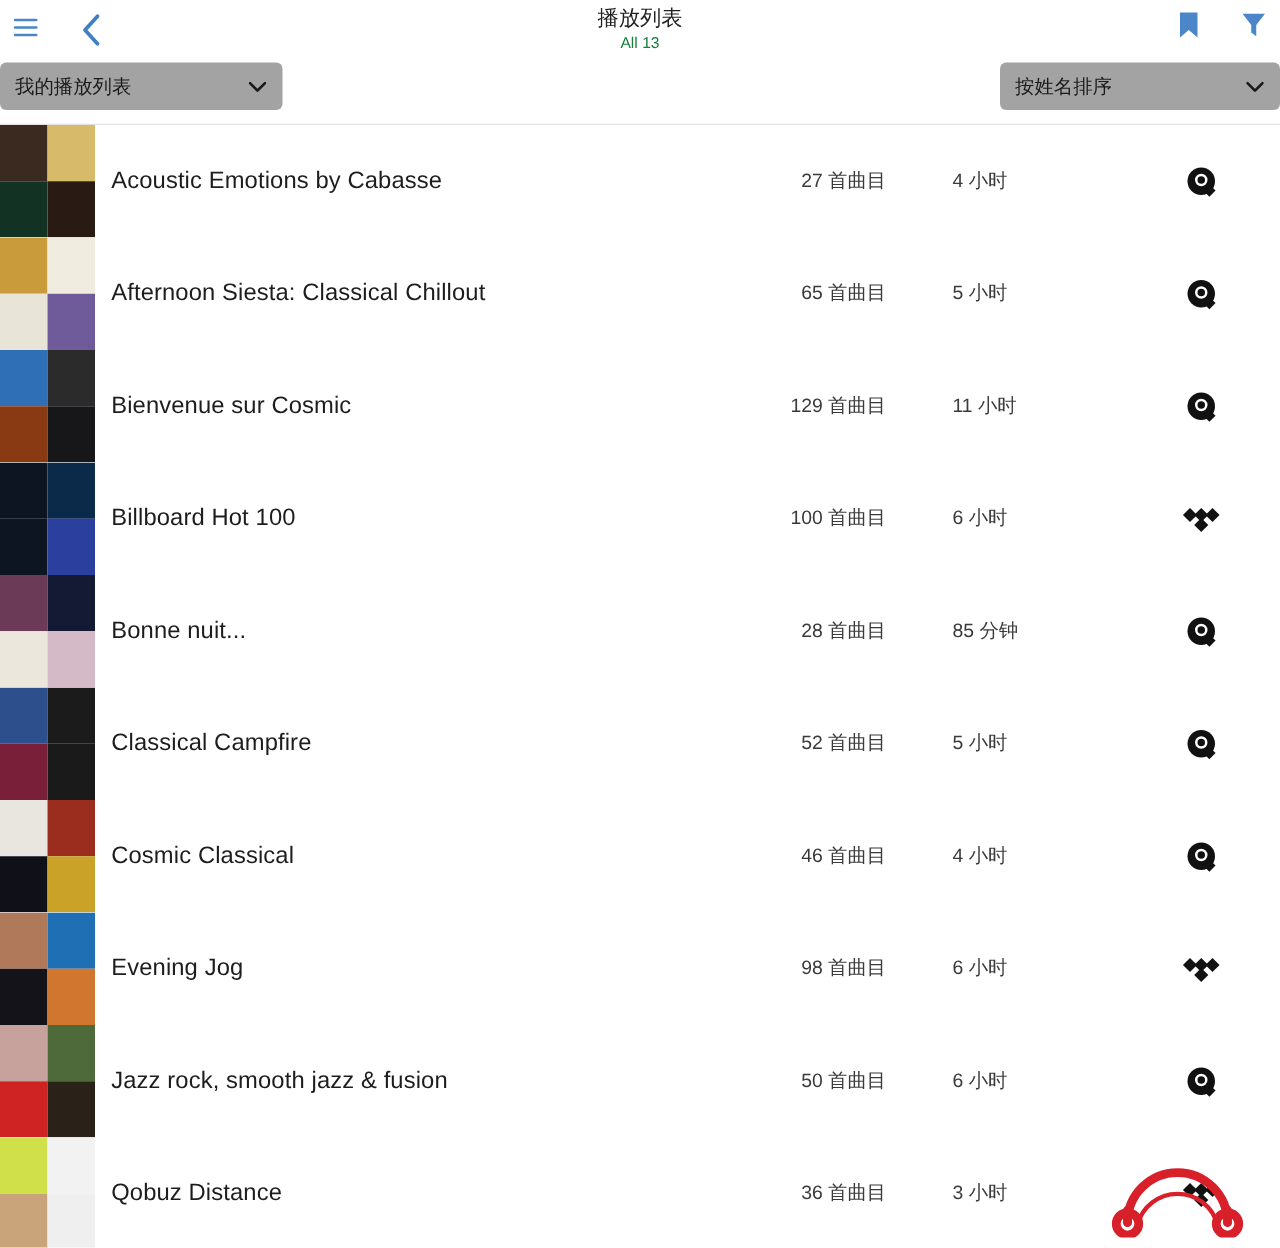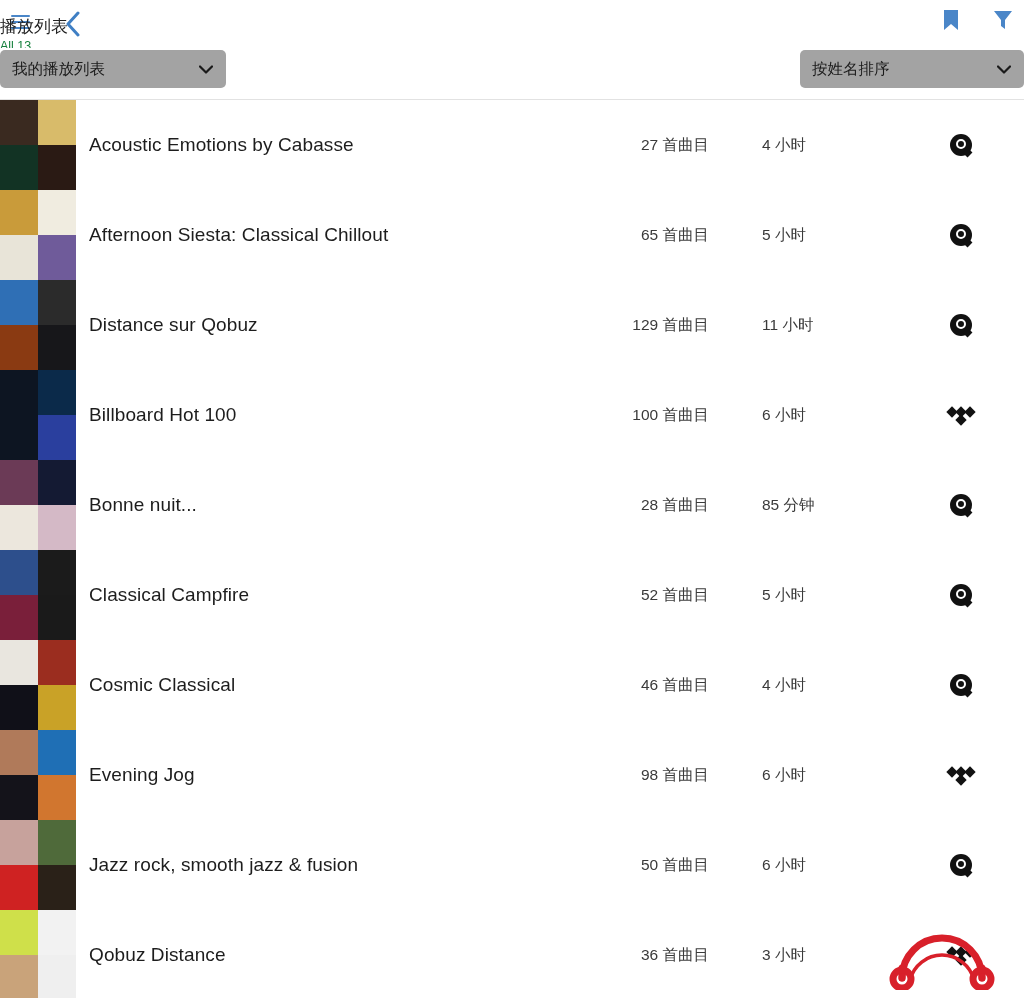--- a/index.html
+++ b/index.html
@@ -39,21 +39,22 @@
   }
   .tb-back {
     position: absolute;
     left: 54px; top: 0px;
     width: 38px; height: 48px;
     display: flex; align-items: center; justify-content: center;
     cursor: pointer;
   }
   .tb-title-wrap {
     position: absolute;
-    left: 0; right: 0; top: 12px;
+    left: 0; right: 0; top: 0;
+    text-align: center;
     pointer-events: none;
   }
   .tb-title {
     font-size: 17px;
     line-height: 22px;
     color: #222222;
     padding-top: 4px;
     font-weight: 400;
   }
   .tb-sub {
@@ -305,21 +306,21 @@
         <span class="qobuz"></span>
       </div>
     </div>
     <div class="row">
       <div class="thumb">
         <div class="cell" style="background: rgb(47, 111, 181);"></div>
         <div class="cell" style="background: rgb(43, 43, 43);"></div>
         <div class="cell" style="background: rgb(138, 58, 18);"></div>
         <div class="cell" style="background: rgb(23, 23, 26);"></div>
       </div>
-      <div class="row-title">Distance sur Qobuz</div>
+      <div class="row-title">Bienvenue sur Cosmic</div>
       <div class="row-count">129 首曲目</div>
       <div class="row-dur">11 小时</div>
       <div class="row-service">
         <span class="qobuz"></span>
       </div>
     </div>
     <div class="row">
       <div class="thumb">
         <div class="cell" style="background: rgb(13, 21, 34);"></div>
         <div class="cell" style="background: rgb(11, 42, 74);"></div>

